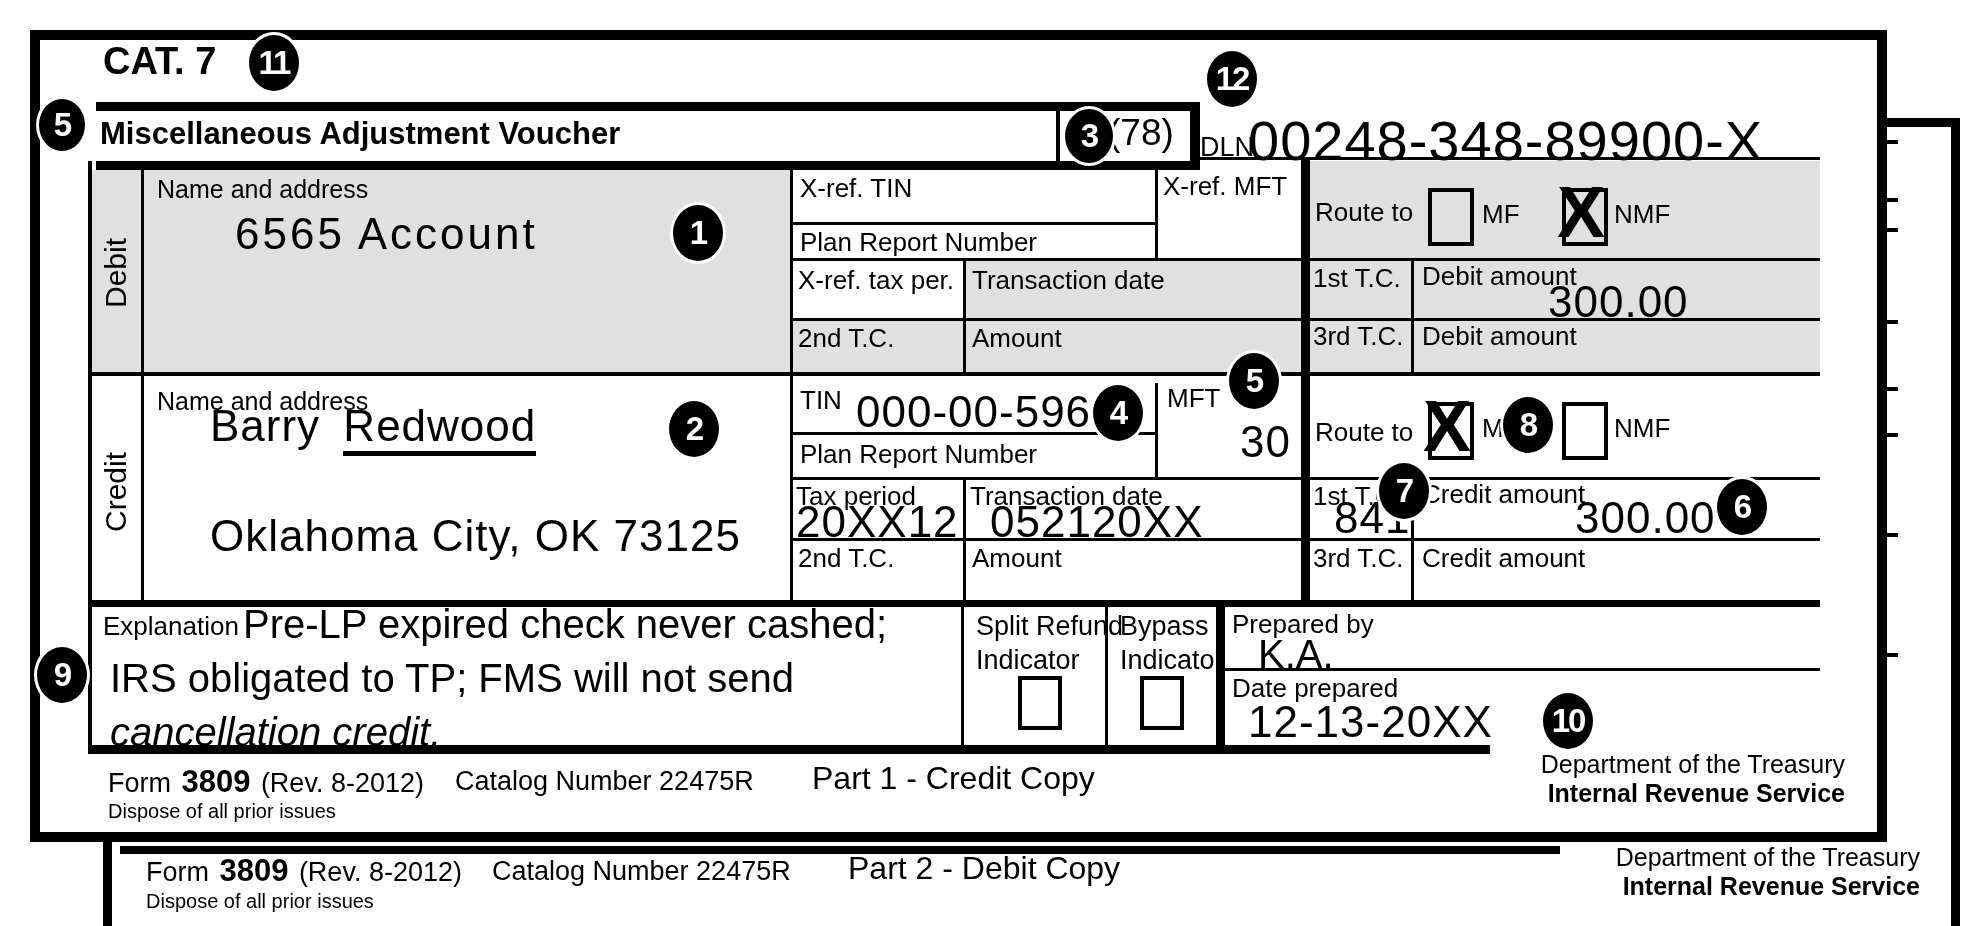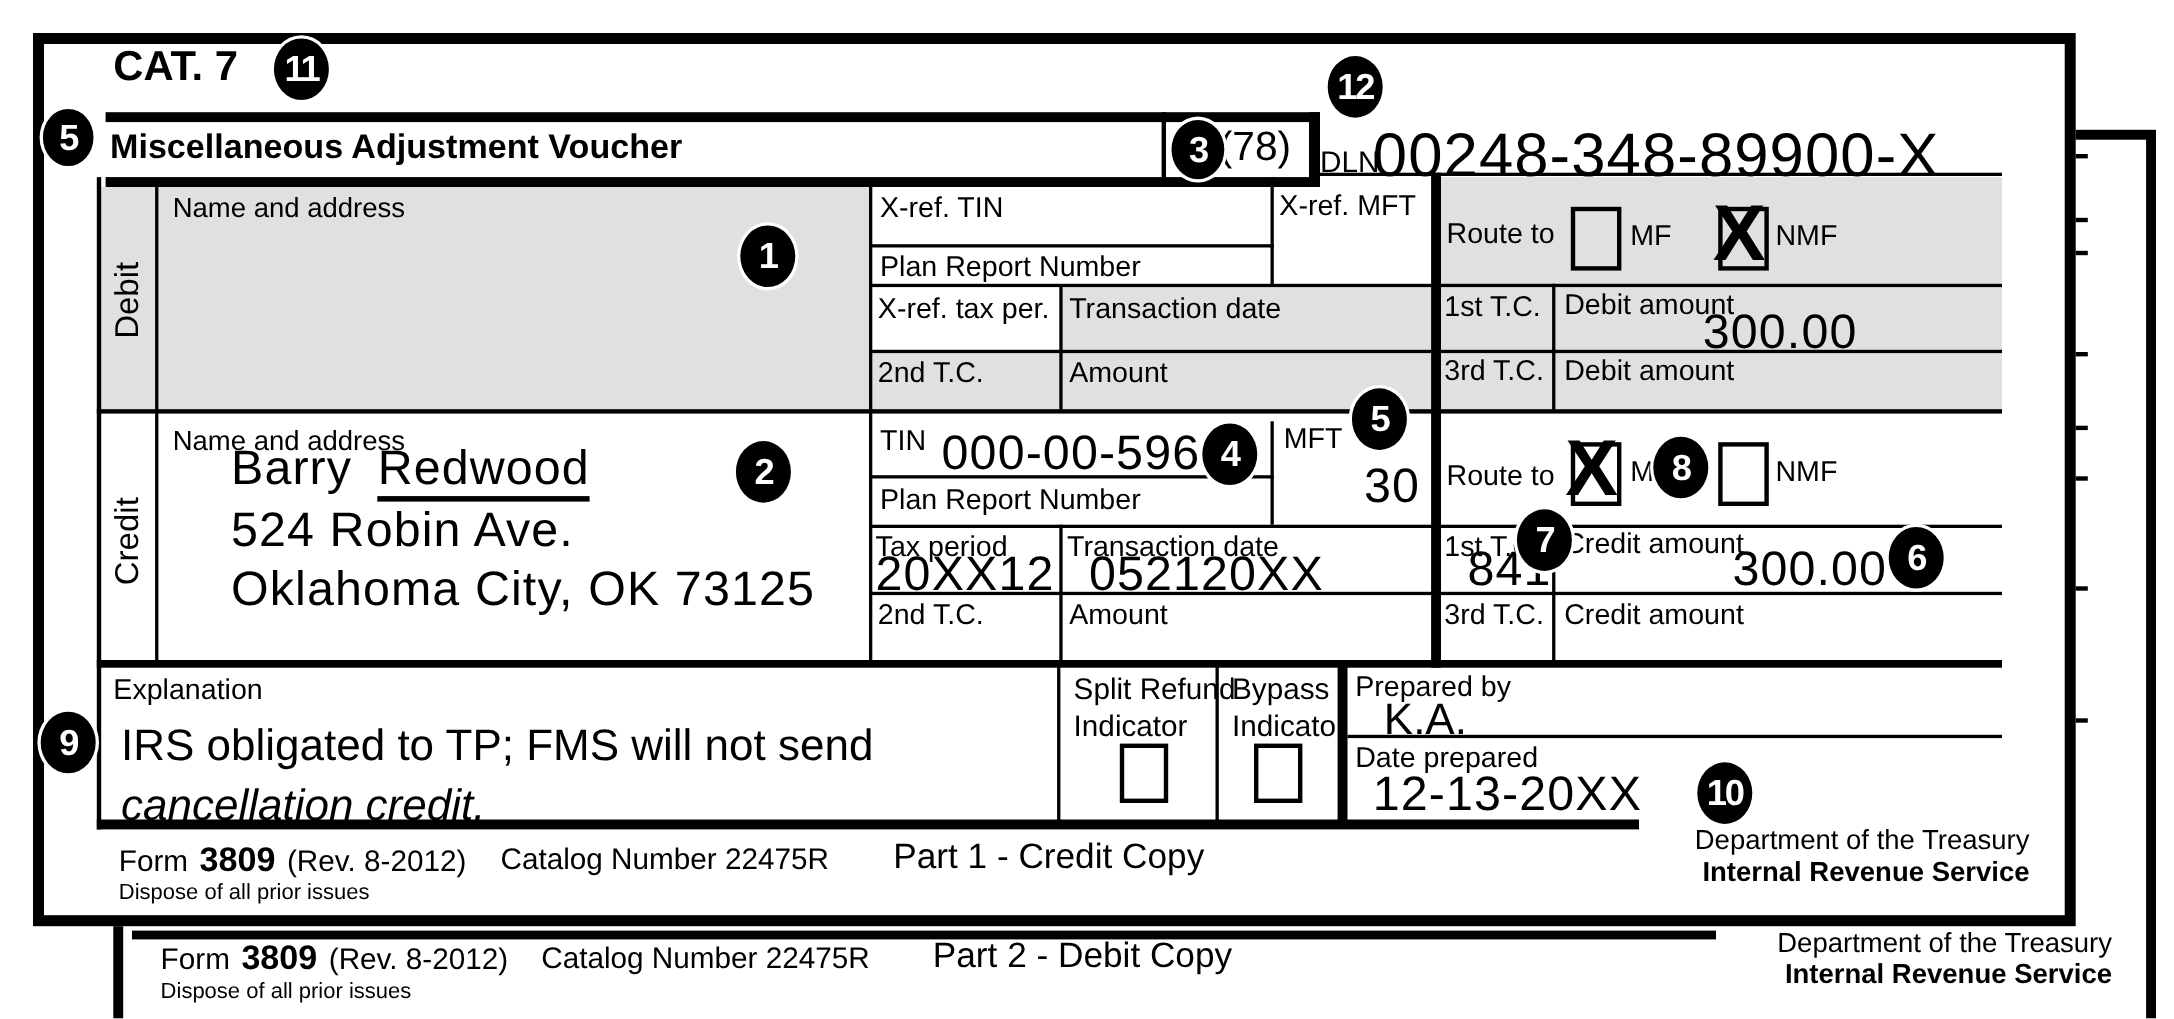--- a/index.html
+++ b/index.html
@@ -96,20 +96,21 @@
   <div class="abs b" style="left:103px;top:40px;font-size:38px;">CAT. 7</div>
   <div class="abs b" style="left:100px;top:116px;font-size:31px;">Miscellaneous Adjustment Voucher</div>
   <div class="abs" style="left:1108px;top:112px;font-size:37px;">(78)</div>
   <div class="abs" style="left:1200px;top:132px;font-size:27px;">DLN</div>
   <div class="abs" style="left:1248px;top:108px;font-size:56px;letter-spacing:1px;">00248-348-89900-X</div>
 
   <div class="vband" style="left:90px;top:170px;width:52px;height:205px;">
     <span>Debit</span>
   </div>
   <div class="sm" style="left:157px;top:176px;">Name and address</div>
+  <div class="big" style="left:235px;top:212px;letter-spacing:3px;">6565 Account</div>
 
   <div class="lbl" style="left:800px;top:174px;">X-ref. TIN</div>
   <div class="lbl" style="left:1163px;top:172px;">X-ref. MFT</div>
   <div class="lbl" style="left:800px;top:228px;">Plan Report Number</div>
   <div class="lbl" style="left:798px;top:266px;">X-ref. tax per.</div>
   <div class="lbl" style="left:972px;top:266px;">Transaction date</div>
   <div class="lbl" style="left:798px;top:324px;">2nd T.C.</div>
   <div class="lbl" style="left:972px;top:324px;">Amount</div>
 
   <div class="lbl" style="left:1315px;top:198px;">Route to</div>
@@ -127,21 +128,20 @@
   <div class="lbl" style="left:1422px;top:322px;">Debit amount</div>
 
   <div class="vband" style="left:90px;top:383px;width:52px;height:217px;">
     <span>Credit</span>
   </div>
   <div class="sm" style="left:157px;top:388px;">Name and address</div>
   <div class="big" style="left:210px;top:404px;">
     <span>Barry</span>
     <span class="ul" style="margin-left:10px;">Redwood</span>
   </div>
-  <div class="big" style="left:210px;top:460px;">524 Robin Ave.</div>
   <div class="big" style="left:210px;top:514px;">Oklahoma City, OK 73125</div>
 
   <div class="lbl" style="left:800px;top:386px;">TIN</div>
   <div class="big" style="left:856px;top:390px;">000-00-5962</div>
   <div class="lbl" style="left:1167px;top:384px;">MFT</div>
   <div class="big" style="left:1240px;top:420px;">30</div>
   <div class="lbl" style="left:800px;top:440px;">Plan Report Number</div>
   <div class="lbl" style="left:796px;top:482px;">Tax period</div>
   <div class="big" style="left:796px;top:500px;">20XX12</div>
   <div class="lbl" style="left:970px;top:482px;">Transaction date</div>
@@ -158,20 +158,21 @@
   <div class="lbl" style="left:1614px;top:414px;">NMF</div>
 
   <div class="lbl" style="left:1313px;top:482px;">1st T.C.</div>
   <div class="big" style="left:1334px;top:496px;">841</div>
   <div class="lbl" style="left:1422px;top:480px;">Credit amount</div>
   <div class="big" style="left:1575px;top:496px;">300.00</div>
   <div class="lbl" style="left:1313px;top:544px;">3rd T.C.</div>
   <div class="lbl" style="left:1422px;top:544px;">Credit amount</div>
 
   <div class="lbl" style="left:103px;top:612px;">Explanation</div>
+  <div class="abs" style="left:243px;top:602px;font-size:40px;white-space:nowrap;">Pre-LP expired check never cashed;</div>
   <div class="abs" style="left:110px;top:656px;font-size:40px;white-space:nowrap;">IRS obligated to TP; FMS will not send</div>
   <div class="abs" style="left:110px;top:710px;font-size:40px;white-space:nowrap;font-style:italic;">cancellation credit.</div>
 
   <div class="abs" style="left:976px;top:610px;font-size:27px;line-height:1.25;">
     <div>Split Refund</div>
     <div>Indicator</div>
   </div>
   <div class="cb" style="left:1018px;top:676px;width:36px;height:46px;"></div>
 
   <div class="abs" style="left:1120px;top:610px;font-size:27px;line-height:1.25;">

